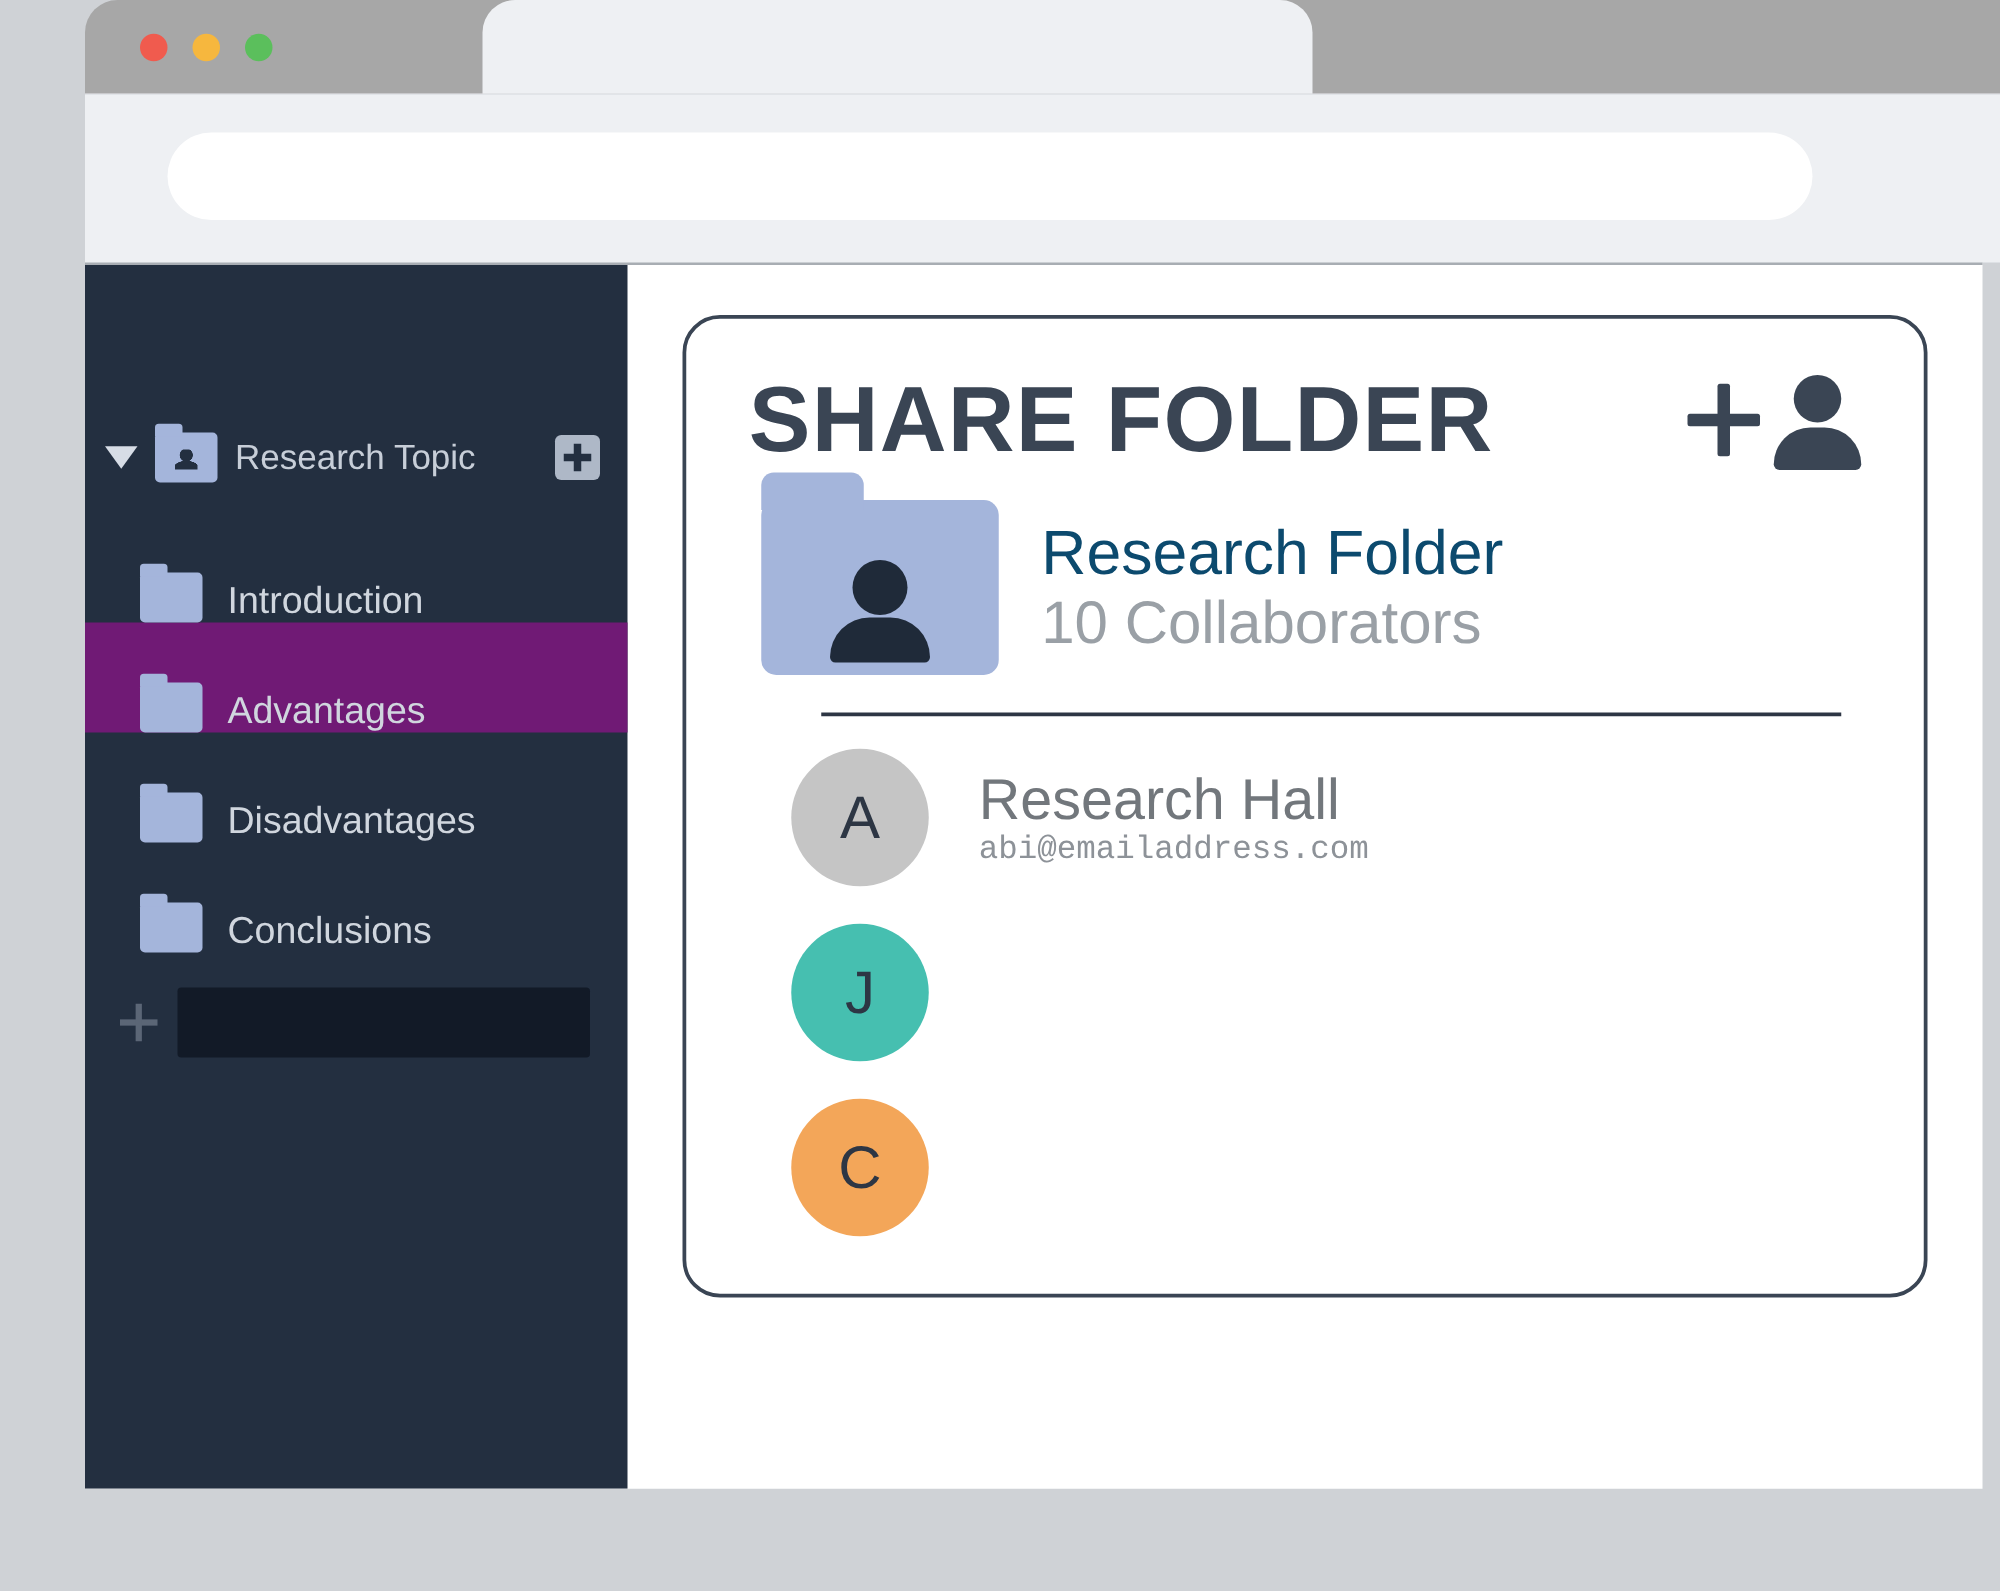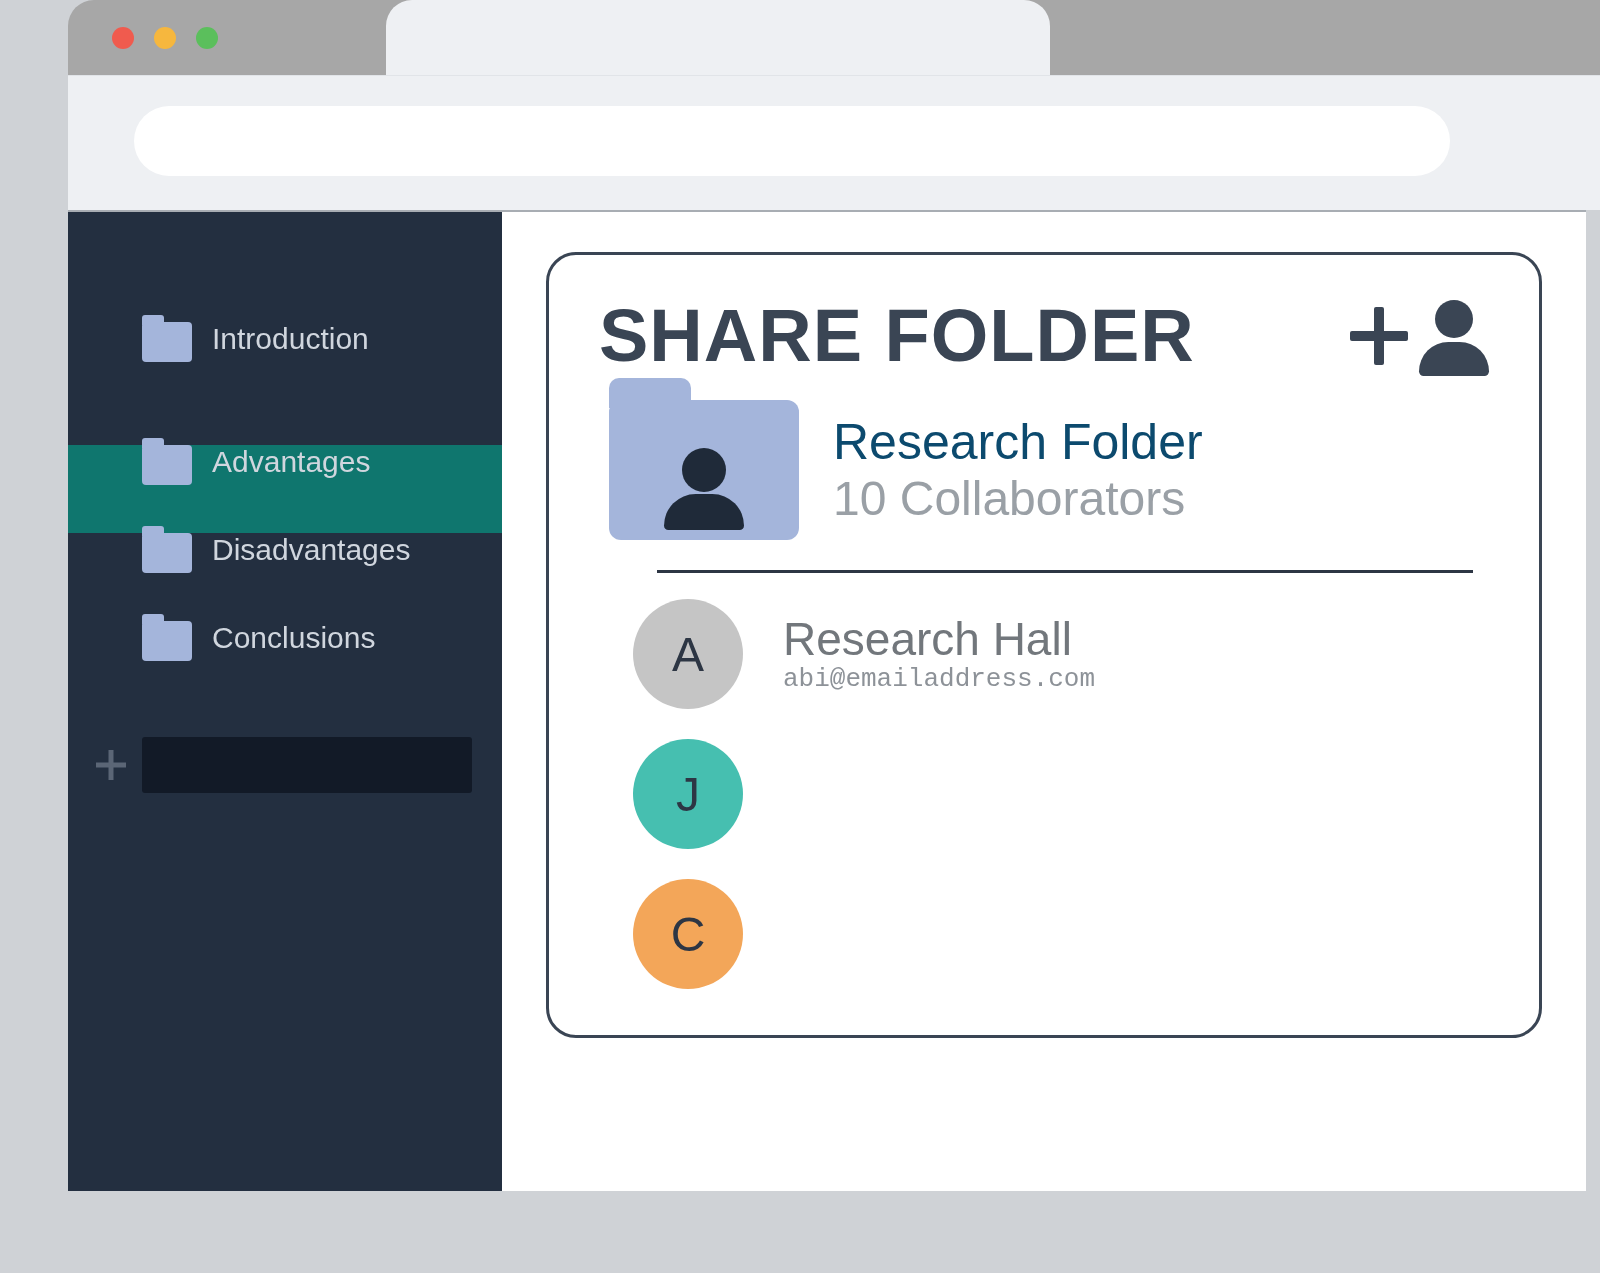--- a/index.html
+++ b/index.html
@@ -159,31 +159,30 @@
       background: #232f40;
       left: 50%;
       top: 50%;
       transform: translate(-50%, -50%);
     }
     .add-square::before { width: 22px; height: 6px; }
     .add-square::after  { width: 6px; height: 22px; }
 
     .sidebar-item {
       display: flex;
-      align-items: flex-start;
+      align-items: flex-end;
       height: 88px;
-      padding-left: 74px;
+      padding-left: 44px;
       gap: 20px;
       cursor: pointer;
       font-size: 30px;
       color: #d0d6de;
     }
     .sidebar-item.active {
-      background: #0f766e;
-      margin-top: 35px;
+      background: #701a75;
     }
     .sidebar-add-row {
       display: flex;
       align-items: center;
       height: 88px;
       padding-left: 26px;
       gap: 14px;
       margin-top: 12px;
     }
     .plus-thin {
@@ -393,20 +392,26 @@
   </div>
   <div class="tab"></div>
 </div>
 <div class="url-area">
   <div class="url-bar"></div>
 </div>
 
 <div class="window">
 
   <div class="sidebar">
+    <div class="sidebar-top-row">
+      <div class="chevron-down"></div>
+      <div class="folder-icon shared"></div>
+      <div class="sidebar-top-label">Research Topic</div>
+      <div class="add-square"></div>
+    </div>
 
     <div class="sidebar-item">
       <div class="folder-icon"></div>
       <span>Introduction</span>
     </div>
     <div class="sidebar-item active">
       <div class="folder-icon"></div>
       <span>Advantages</span>
     </div>
     <div class="sidebar-item">

